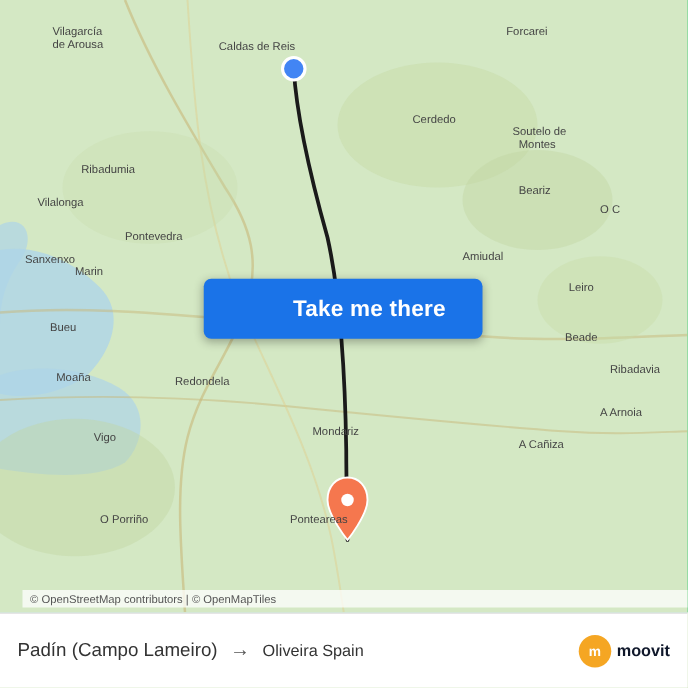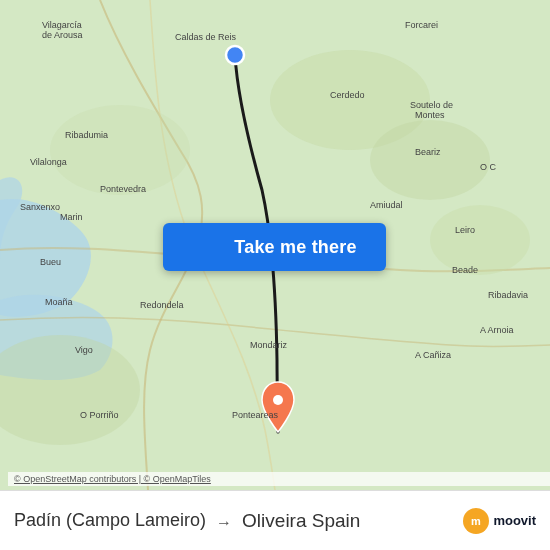--- a/index.html
+++ b/index.html
@@ -59,33 +59,33 @@
       display: flex;
       align-items: center;
       padding: 0 14px;
       border-top: 1px solid #ddd;
       position: absolute;
       bottom: 0;
       left: 0;
     }
 
     #origin-label {
-      font-size: 18px;
+      font-size: 15px;
       color: #333;
       font-weight: 500;
     }
 
     #arrow-icon {
       margin: 0 10px;
       color: #555;
       font-size: 16px;
     }
 
     #destination-label {
-      font-size: 19px;
+      font-size: 13px;
       color: #333;
       font-weight: 500;
     }
 
     #moovit-logo {
       margin-left: auto;
       display: flex;
       align-items: center;
       gap: 4px;
     }
@@ -106,28 +106,27 @@
     #moovit-text {
       font-size: 13px;
       font-weight: 700;
       color: #0f172a;
     }
 
     
     #attribution {
       position: absolute;
       bottom: 64px;
-      left: 8px;
+      left: 18px;
       right: 0;
       background: rgba(255,255,255,0.75);
       font-size: 9px;
       color: #555;
       padding: 2px 6px;
       text-align: left;
-      text-decoration: underline;
     }
   </style>
 </head>
 <body>
 
 <div id="map-container">
   <svg id="map-svg" viewBox="0 0 550 490">
 
     <rect width="550" height="490" fill="#d4e8c4"></rect>
 

